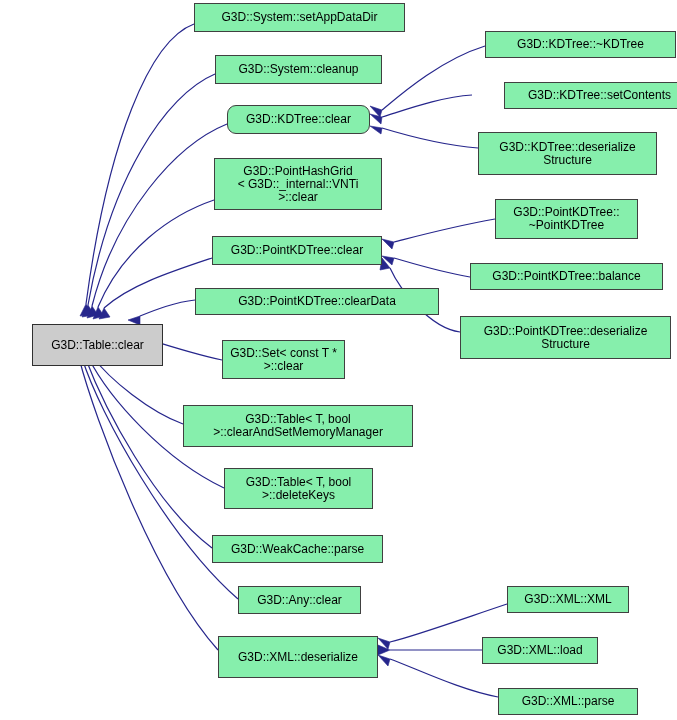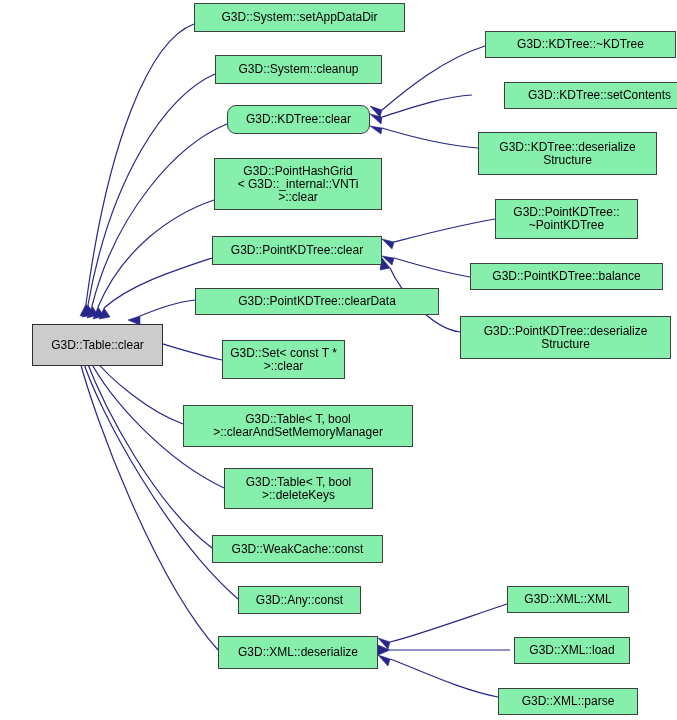--- a/index.html
+++ b/index.html
@@ -177,28 +177,28 @@
     <span class="node-label">G3D::Table&lt; T, bool
 &gt;::clearAndSetMemoryManager</span>
   </div>
 
   <div class="node" style="left:224px; top:468px; width:149px; height:41px;">
     <span class="node-label">G3D::Table&lt; T, bool
 &gt;::deleteKeys</span>
   </div>
 
   <div class="node" style="left:212px; top:535px; width:171px; height:28px;">
-    <span class="node-label">G3D::WeakCache::const</span>
+    <span class="node-label">G3D::WeakCache::parse</span>
   </div>
 
   <div class="node" style="left:238px; top:586px; width:123px; height:28px;">
-    <span class="node-label">G3D::Any::const</span>
-  </div>
-
-  <div class="node" style="left:218px; top:636px; width:160px; height:33px;">
+    <span class="node-label">G3D::Any::clear</span>
+  </div>
+
+  <div class="node" style="left:218px; top:636px; width:160px; height:42px;">
     <span class="node-label">G3D::XML::deserialize</span>
   </div>
 
   <div class="node" style="left:485px; top:31px; width:191px; height:27px;">
     <span class="node-label">G3D::KDTree::~KDTree</span>
   </div>
 
   <div class="node" style="left:472px; top:82px; width:191px; height:27px;margin-left:32px;">
     <span class="node-label">G3D::KDTree::setContents</span>
   </div>
@@ -219,21 +219,21 @@
 
   <div class="node" style="left:460px; top:316px; width:211px; height:43px;">
     <span class="node-label">G3D::PointKDTree::deserialize
 Structure</span>
   </div>
 
   <div class="node" style="left:507px; top:586px; width:122px; height:27px;">
     <span class="node-label">G3D::XML::XML</span>
   </div>
 
-  <div class="node" style="left:514px; top:637px; width:116px; height:27px;">
+  <div class="node" style="left:482px; top:637px; width:116px; height:27px;">
     <span class="node-label">G3D::XML::load</span>
   </div>
 
   <div class="node" style="left:498px; top:688px; width:140px; height:27px;">
     <span class="node-label">G3D::XML::parse</span>
   </div>
 
 </div>
 
 </body></html>

